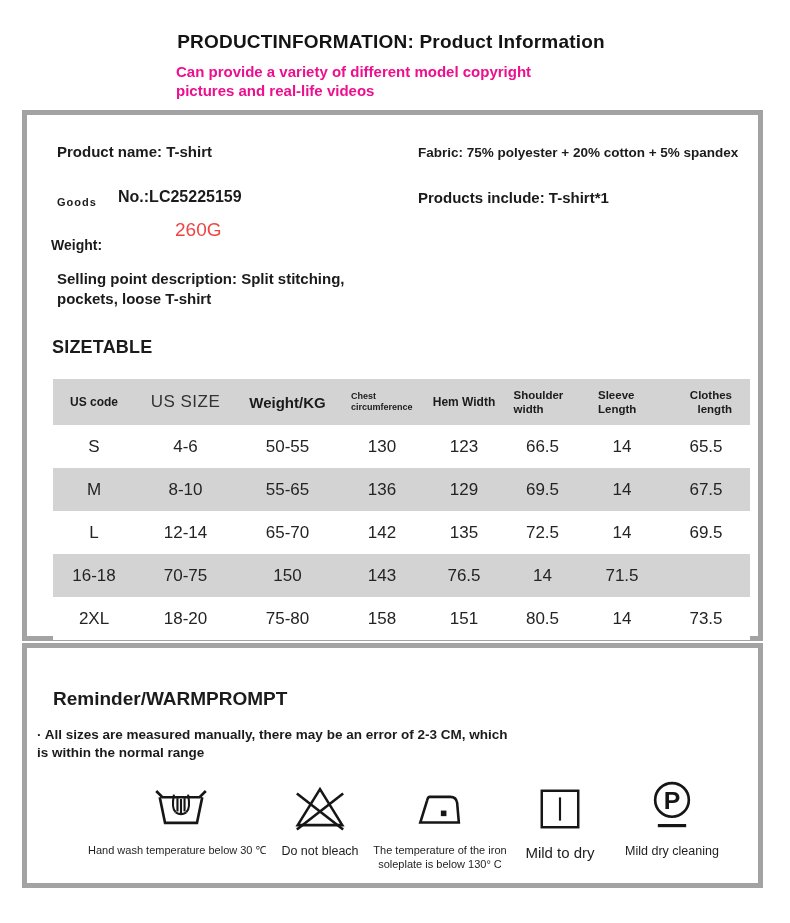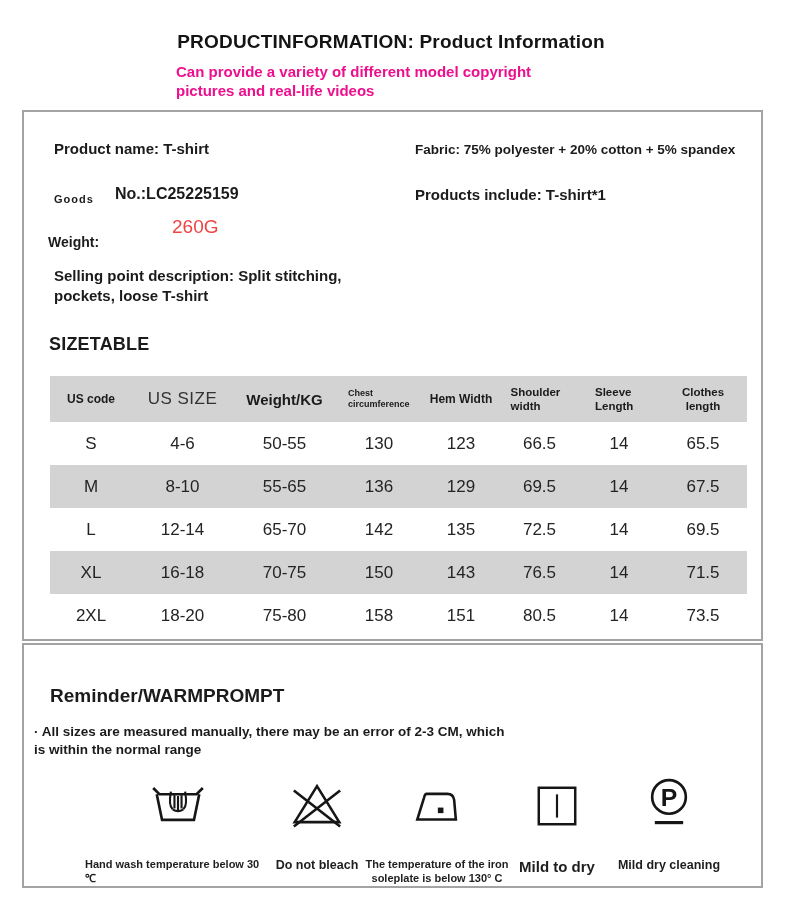--- a/index.html
+++ b/index.html
@@ -4,21 +4,21 @@
 <style>
   html,body{margin:0;padding:0;background:#ffffff;}
   .page{position:relative;width:782px;height:923px;background:#fff;
         font-family:"Liberation Sans",sans-serif;color:#1b1b1b;overflow:hidden;}
 
   .title{position:absolute;top:31px;left:0;width:100%;text-align:center;
          font-size:19px;font-weight:bold;color:#141414;letter-spacing:.2px;}
   .subtitle{position:absolute;top:62px;left:176px;width:400px;font-size:15px;
             font-weight:bold;color:#ed0f8e;line-height:1.28;}
 
-  .box{position:absolute;left:22px;width:741px;border:2px solid #a3a3a3;
+  .box{position:absolute;left:22px;width:741px;border:5px solid #a3a3a3;
        box-sizing:border-box;background:#fff;}
   .info-box{top:110px;height:531px;}
   .reminder-box{top:643px;height:245px;}
   .abs{position:absolute;}
 
   .product-name{left:30px;top:28px;font-size:15px;font-weight:bold;}
   .fabric{left:391px;top:30px;font-size:13.5px;font-weight:bold;white-space:nowrap;}
   .goods-label{left:30px;top:81px;font-size:11px;font-weight:bold;letter-spacing:1px;}
   .goods-no{left:91px;top:73px;font-size:16px;font-weight:bold;}
   .include{left:391px;top:74px;font-size:15px;font-weight:bold;}
@@ -36,34 +36,34 @@
   .td{font-size:17px;color:#242424;}
   .th span{display:inline-block;}
   .h0{font-size:12px;font-weight:bold;}
   .h1{font-size:17px;color:#333;font-weight:normal;letter-spacing:.5px;}
   .h2{font-size:15px;font-weight:bold;}
   .h3{font-size:9px;font-weight:bold;}   .h3 span{max-width:62px;text-align:left;line-height:1.2;}
   .h4{font-size:12px;font-weight:bold;}
   .h5,.h6,.h7{font-size:11.5px;font-weight:bold;}
   .h5 span{max-width:58px;text-align:left;line-height:1.25;}
   .h6 span{max-width:48px;text-align:left;line-height:1.25;}
-  .h7 span{max-width:52px;text-align:center;line-height:1.25;}
+  .h7 span{max-width:52px;text-align:right;line-height:1.25;}
 
   .reminder-heading{left:26px;top:40px;font-size:19px;font-weight:bold;}
   .reminder-note{left:10px;top:78px;width:475px;font-size:13.5px;font-weight:bold;line-height:1.35;}
 
   .care-row{position:absolute;left:0;top:126px;width:100%;height:110px;}
   .care-item{position:absolute;top:0;display:flex;flex-direction:column;align-items:center;}
   .c0{left:60px;width:188px;}
   .c1{left:233px;width:120px;}
   .c2{left:332px;width:162px;}
   .c3{left:468px;width:130px;}
   .c4{left:563px;width:164px;}
   .care-icon{height:64px;display:flex;align-items:flex-end;justify-content:center;}
-  .care-label{margin-top:22px;font-weight:bold;text-align:center;line-height:1.3;color:#1e1e1e;}
+  .care-label{margin-top:5px;font-weight:normal;text-align:center;line-height:1.3;color:#1e1e1e;}
   .c0 .care-label{font-size:11px;text-align:left;width:186px;}
   .c1 .care-label{font-size:12.5px;}
   .c2 .care-label{font-size:11px;}
   .c3 .care-label{font-size:15px;}
   .c4 .care-label{font-size:12.5px;}
   svg.cicon{display:block;}
 </style>
 </head>
 <body>
 
@@ -134,21 +134,20 @@
         <div class="td">L</div>
         <div class="td">12-14</div>
         <div class="td">65-70</div>
         <div class="td">142</div>
         <div class="td">135</div>
         <div class="td">72.5</div>
         <div class="td">14</div>
         <div class="td">69.5</div>
       </div>
       <div class="tr body stripe">
-        <div class="td">XL</div>
         <div class="td">16-18</div>
         <div class="td">70-75</div>
         <div class="td">150</div>
         <div class="td">143</div>
         <div class="td">76.5</div>
         <div class="td">14</div>
         <div class="td">71.5</div>
       </div>
       <div class="tr body">
         <div class="td">2XL</div>

